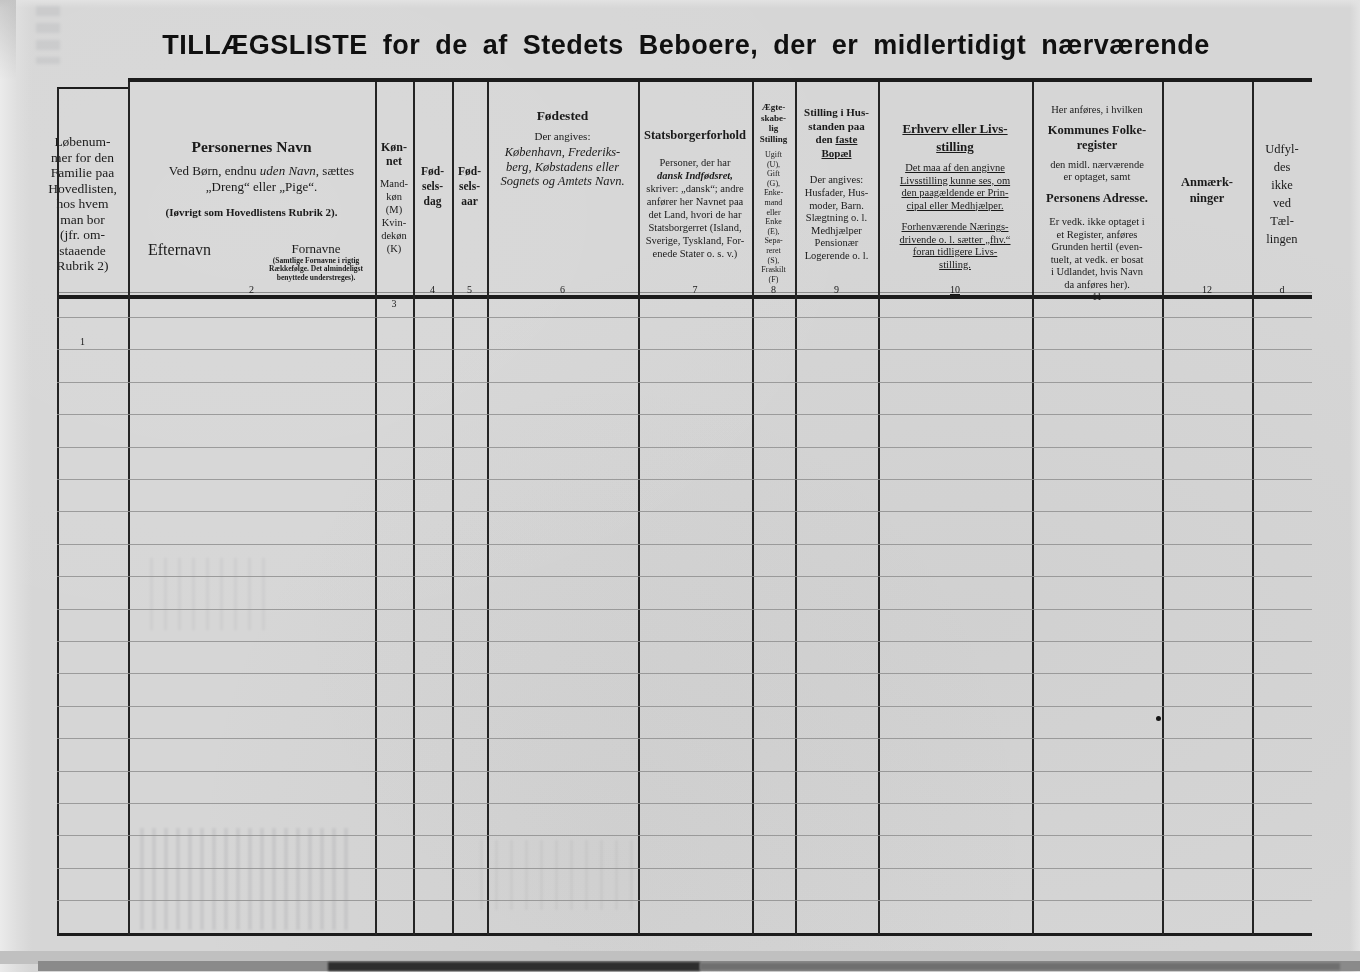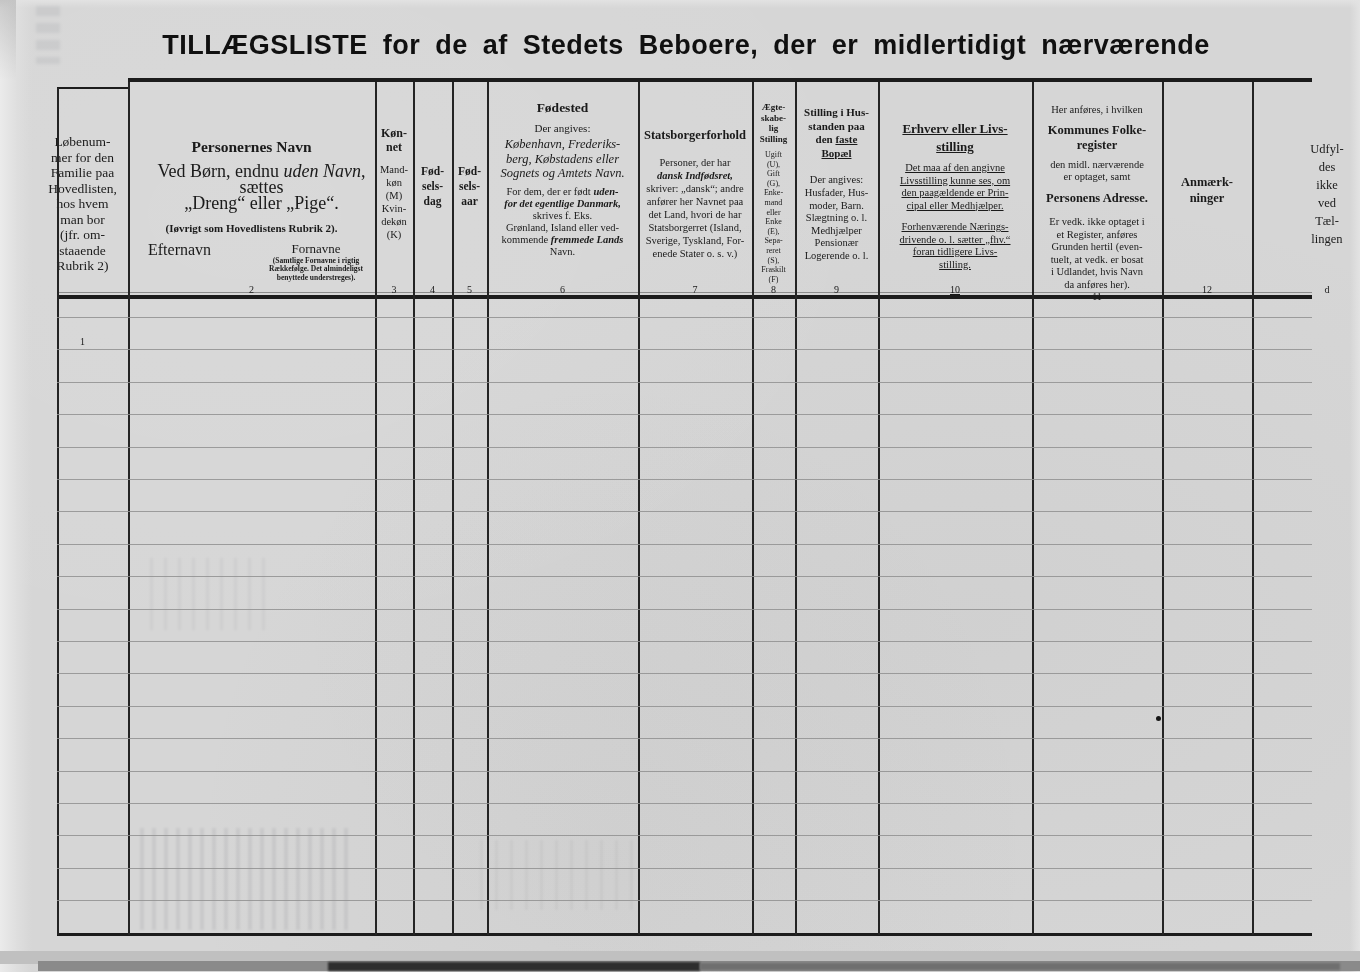--- a/index.html
+++ b/index.html
@@ -47,52 +47,52 @@
   .top-rule{left:128px;top:78px;width:1184px;height:4px;}
   .c1-top-rule{left:57px;top:87px;width:73px;height:2px;}
   .hdr-bottom-pre{left:57px;top:292px;width:1255px;height:1px;background:#8d8d8d;}
   .hdr-bottom{left:57px;top:295px;width:1255px;height:4px;}
   .tbl-bottom{left:57px;top:933px;width:1255px;height:3px;}
   
   .cell{position:absolute;top:82px;height:216px;display:flex;flex-direction:column;
         align-items:center;text-align:center;color:#1a1a1a;}
   .c1{left:49px;width:67px;top:90px;height:260px;}
   .c2{left:130px;width:243px;}
-  .c3{left:377px;width:34px;}
+  .c3{left:377px;width:34px;margin-top:14px;}
   .c4{left:415px;width:35px;}
   .c5{left:454px;width:31px;}
   .c6{left:489px;width:147px;}
   .c7{left:640px;width:110px;}
   .c8{left:754px;width:39px;}
   .c9{left:797px;width:79px;}
   .c10{left:880px;width:150px;text-decoration:underline;}
   .c11{left:1034px;width:126px;}
   .c12{left:1164px;width:86px;}
-  .c13{left:1299px;width:56px;justify-content:center;}
+  .c13{left:1254px;width:56px;justify-content:center;}
   .pl{white-space:pre-line;}
   .b{font-weight:700;}
   .i{font-style:italic;}
   .bi{font-style:italic;font-weight:600;}
   .u{text-decoration:underline;}
   .colnum{margin-top:auto;padding-bottom:3px;font-size:10px;line-height:11px;}
   
   .c1 .t{margin-top:44px;font-size:13.5px;line-height:15.5px;}
   .c2 .h{margin-top:56px;font-size:15.5px;}
-  .c2 .s1{margin-top:7px;font-size:18px;line-height:16px;margin-left:20px;}
+  .c2 .s1{margin-top:7px;font-size:13px;line-height:16px;margin-left:20px;}
   .c2 .s2{margin-top:11px;font-size:11px;font-weight:600;}
   .c2 .names{width:100%;display:flex;justify-content:space-between;
              align-items:flex-start;padding:0 6px 0 18px;box-sizing:border-box;margin-top:auto;}
   .c2 .fornavne-wrap{display:flex;flex-direction:column;align-items:center;margin-right:4px;}
   .c2 .fornavne{font-size:13px;}
   .c2 .fnote{font-size:7.5px;line-height:8.5px;font-weight:700;}
   .c2 .colnum{margin-top:2px;}
   .c3 .h{margin-top:44px;font-size:12px;line-height:14px;}
   .c3 .t{margin-top:9px;font-size:10.5px;line-height:13px;}
   .c4 .h,.c5 .h{margin-top:82px;font-size:11.5px;line-height:15px;}
-  .c6 .h{margin-top:18px;font-size:13.5px;}
+  .c6 .h{margin-top:26px;font-size:13.5px;}
   .c6 .lead{margin-top:6px;font-size:11px;}
   .c6 .emb{margin-top:3px;font-size:12.5px;line-height:14.5px;font-style:italic;}
   .c6 .p2{margin-top:5px;font-size:10.5px;line-height:12px;}
   .c7 .h{margin-top:46px;font-size:12.5px;}
   .c7 .t{margin-top:13px;font-size:10.5px;line-height:13px;}
   .c8 .h{margin-top:20px;font-size:9px;line-height:10.5px;}
   .c8 .t{margin-top:6px;font-size:8px;line-height:9.6px;}
   .c9 .h{margin-top:24px;font-size:11px;line-height:13.5px;}
   .c9 .lead{margin-top:14px;font-size:10.5px;}
   .c9 .t{margin-top:2px;font-size:10.5px;line-height:12.5px;}
@@ -189,26 +189,20 @@
 aar</div>
     <div class="colnum">5</div>
   </div>
 
   <div class="cell c6">
     <div class="h b">Fødested</div>
     <div class="lead">Der angives:</div>
     <div class="emb pl">København, Frederiks-
 berg, Købstadens eller
 Sognets og Amtets Navn.</div>
-    <div class="p2 pl"><span>For dem, der er født </span><span class="bi">uden-
-for det egentlige Danmark,</span><span>
-skrives f. Eks.
-Grønland, Island eller ved-
-kommende </span><span class="bi">fremmede Lands</span><span>
-Navn.</span></div>
     <div class="colnum">6</div>
   </div>
 
   <div class="cell c7">
     <div class="h b">Statsborgerforhold</div>
     <div class="t pl"><span>Personer, der har
 </span><span class="bi">dansk Indfødsret,</span><span>
 skriver: „dansk“; andre
 anfører her Navnet paa
 det Land, hvori de har

